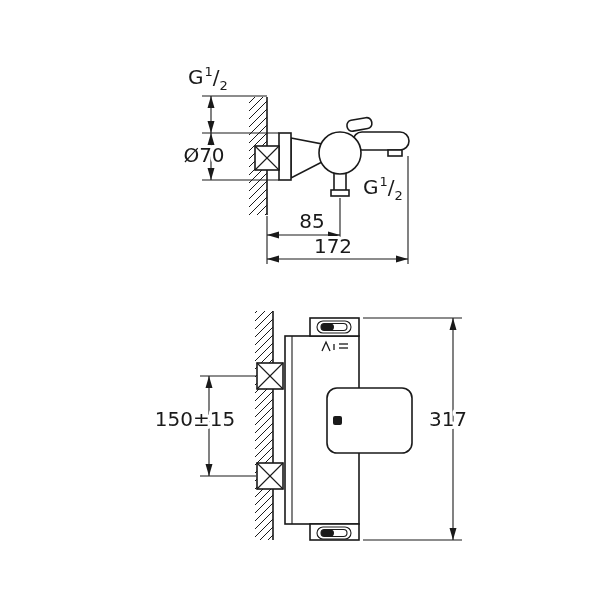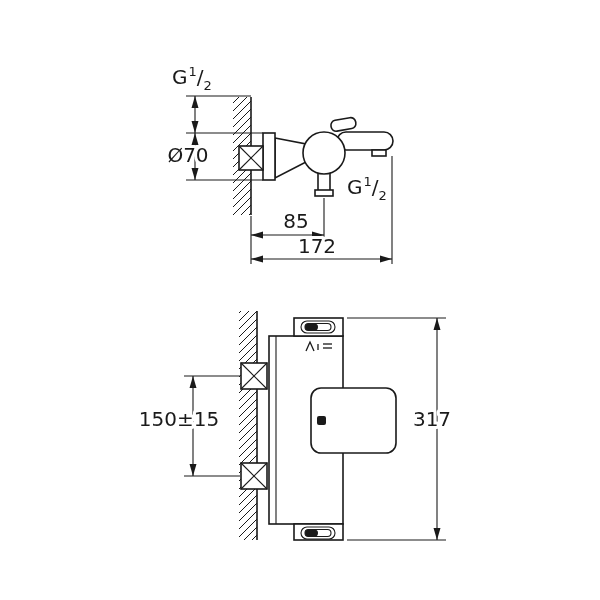--- a/index.html
+++ b/index.html
@@ -1,16 +1,16 @@
 <!DOCTYPE html>
 <html><head>
 <meta charset="utf-8">
 <style>
   html,body{margin:0;padding:0;background:#ffffff;}
-  .canvas{width:500px;height:600px;background:#ffffff;position:relative;overflow:hidden;}
+  .canvas{width:500px;height:600px;background:#ffffff;position:relative;overflow:hidden;margin-left:16px;}
   svg{display:block;}
   text{font-family:"DejaVu Sans","Liberation Sans",sans-serif;fill:#1a1a1a;}
   .dim-text{font-size:20px;paint-order:stroke;stroke:#ffffff;stroke-width:6px;stroke-linejoin:round;}
   .frac-small{font-size:13px;}
   .frac-big{font-size:20px;}
   .ol{stroke:#1a1a1a;stroke-width:1.6;fill:none;}
   .olf{stroke:#1a1a1a;stroke-width:1.6;fill:#ffffff;}
   .dimline{stroke:#1a1a1a;stroke-width:1.1;fill:none;}
   .thin{stroke:#1a1a1a;stroke-width:1.1;fill:none;}
   .mark{stroke:#1a1a1a;stroke-width:1.3;fill:none;}

